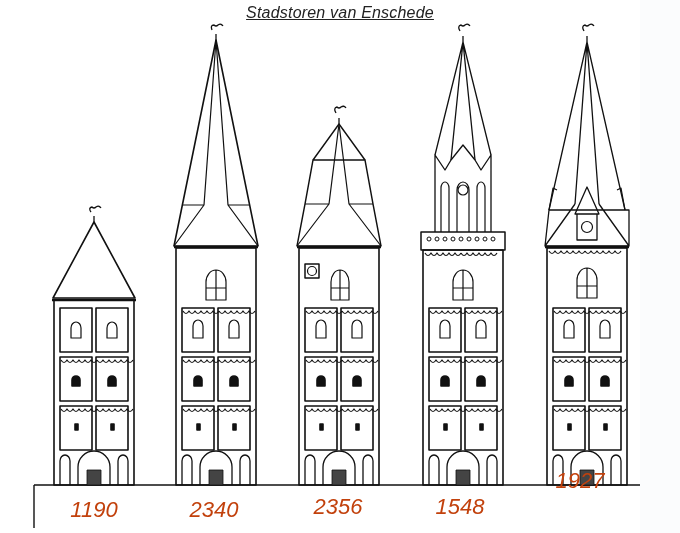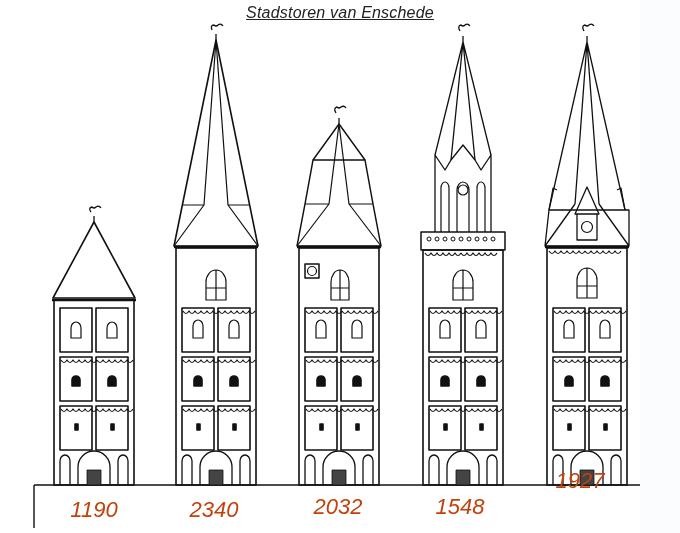--- a/index.html
+++ b/index.html
@@ -196,15 +196,15 @@
       <use href="#crenel-row" transform="translate(45,409)"></use>
     <rect x="23" y="424" width="3" height="6" fill="#111"></rect>
       <rect x="59" y="424" width="3" height="6" fill="#111"></rect>
     <path d="M8,485 v-24 a5,6 0 0 1 10,0 v24 M26,485 v-18 a16,16 0 0 1 32,0 v18 M66,485 v-24 a5,6 0 0 1 10,0 v24" stroke-width="1.3"></path>
     <rect x="35" y="470" width="14" height="15" fill="#444" stroke-width="0.8"></rect>
   </g>
 </svg>
 
 <div class="year" style="left:54px;">1190</div>
 <div class="year" style="left:174px;">2340</div>
-<div class="year" style="left:298px; top:494px;">2032</div>
+<div class="year" style="left:298px; top:494px;">2356</div>
 <div class="year" style="left:420px; top:494px;">1548</div>
 <div class="year" style="left:540px; top:468px;">1927</div>
 
 </body></html>

